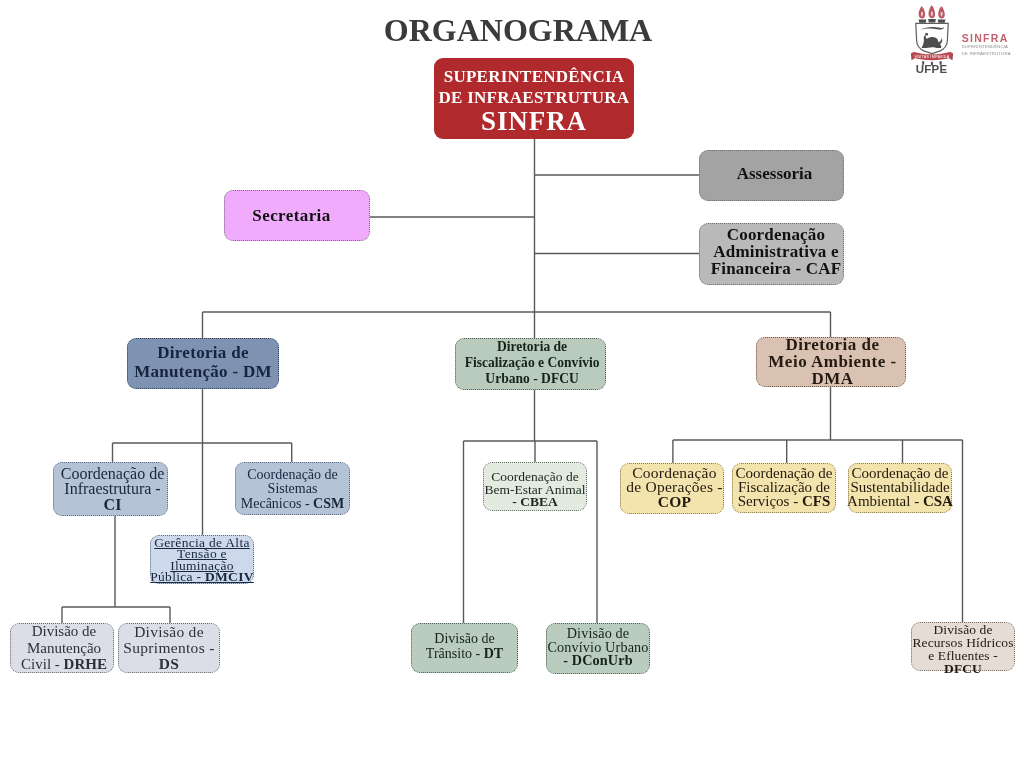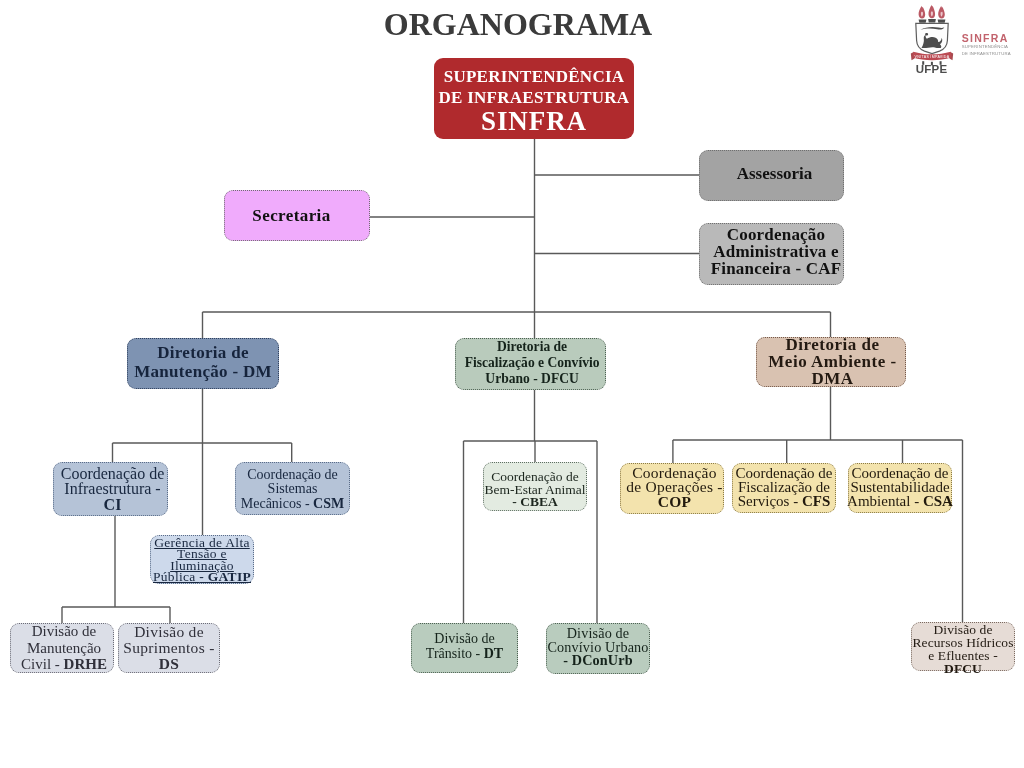--- a/index.html
+++ b/index.html
@@ -1,19 +1,19 @@
 <!DOCTYPE html>
 <html><head>
 <meta charset="utf-8">
 <style>
 html,body{margin:0;padding:0;overflow:hidden;}
 body{width:1024px;height:768px;background:#fff;font-family:"Liberation Serif",serif;position:relative;overflow:hidden;}
 .box{position:absolute;display:flex;align-items:center;justify-content:center;text-align:center;box-sizing:border-box;border-radius:9px;}
 .box>div{white-space:nowrap;}
-#title{position:absolute;left:0;top:6px;width:1024px;box-sizing:border-box;padding-left:12px;text-align:center;font-size:32px;font-weight:bold;color:#3b3b3b;letter-spacing:0px;}
+#title{position:absolute;left:0;top:12px;width:1024px;box-sizing:border-box;padding-left:12px;text-align:center;font-size:32px;font-weight:bold;color:#3b3b3b;letter-spacing:0px;}
 svg.lines{position:absolute;left:0;top:0;}
 </style>
 </head>
 <body>
 <div id="title">ORGANOGRAMA</div>
 
 <svg class="lines" width="1024" height="768" viewBox="0 0 1024 768">
 <g stroke="#595959" stroke-width="1.4" fill="none">
 <line x1="534.5" y1="139" x2="534.5" y2="338"></line>
 <line x1="534.5" y1="175" x2="699" y2="175"></line>
@@ -72,21 +72,21 @@
     <div style="margin-top:-1px;margin-left:3px;">Diretoria de<br>Meio Ambiente -<br>DMA</div>
   </div>
 
 <div class="box" style="left:53px;top:462px;width:115px;height:54px;background:#b5c3d7;border:1px dotted #5a6c88;font-size:16px;color:#18273f;line-height:15.4px;">
     <div style="margin-left:4px;">Coordenação de<br>Infraestrutura -<br><b>CI</b></div>
   </div>
 <div class="box" style="left:235px;top:462px;width:115px;height:53px;background:#b5c3d7;border:1px dotted #5a6c88;font-size:14px;color:#18273f;line-height:14.1px;">
     <div style="margin-top:2px;">Coordenação de<br>Sistemas<br>Mecânicos - <b>CSM</b></div>
   </div>
 <div class="box" style="left:150px;top:535px;width:104px;height:49px;background:#cdd9eb;border:1px dotted #5a6c88;font-size:13.5px;color:#18273f;line-height:11.2px;letter-spacing:0.3px;text-decoration:underline;">
-    <div>Gerência de Alta<br>Tensão e<br>Iluminação<br>Pública <b>- GATIP</b></div>
+    <div>Gerência de Alta<br>Tensão e<br>Iluminação<br>Pública <b>- DMCIV</b></div>
   </div>
 <div class="box" style="left:10px;top:623px;width:104px;height:50px;background:#dbdee7;border:1px dotted #6b6b75;font-size:15px;color:#30303a;line-height:16.4px;">
     <div style="margin-left:4px;">Divisão de<br>Manutenção<br>Civil - <b>DRHE</b></div>
   </div>
 <div class="box" style="left:118px;top:623px;width:102px;height:50px;background:#dbdee7;border:1px dotted #6b6b75;font-size:15.5px;color:#30303a;line-height:16.2px;letter-spacing:0.3px;">
     <div>Divisão de<br>Suprimentos -<br><b>DS</b></div>
   </div>
 
 <div class="box" style="left:483px;top:462px;width:104px;height:49px;background:#e3ebe1;border:1px dotted #5e6e62;font-size:13.5px;color:#1c261e;line-height:12.5px;">
     <div style="margin-top:7px;">Coordenação de<br>Bem-Estar Animal<br><b>- CBEA</b></div>

